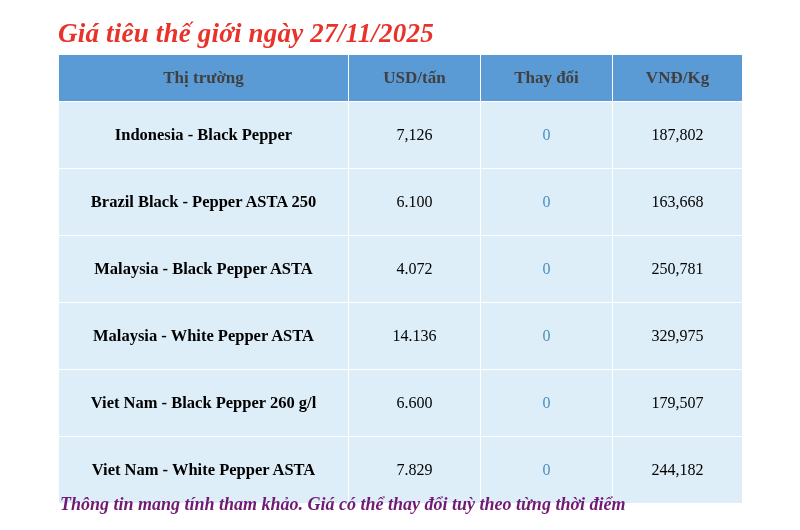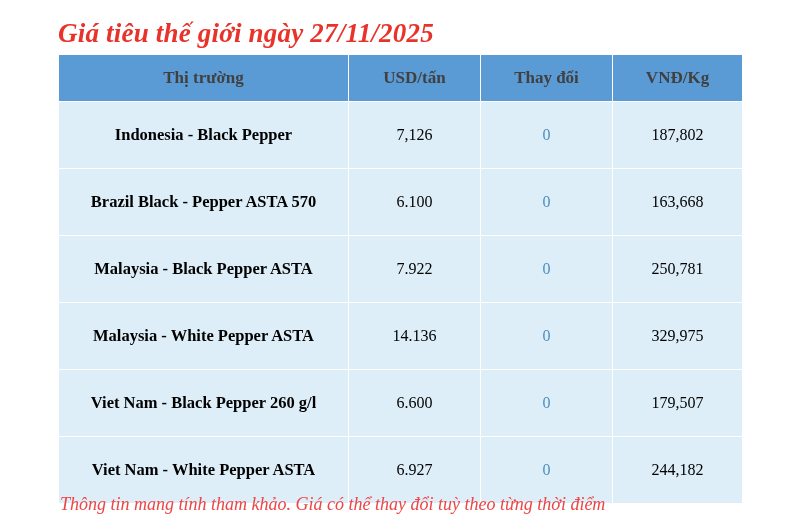--- a/index.html
+++ b/index.html
@@ -72,23 +72,23 @@
   .col-market { width: 290px; }
   .col-usd    { width: 132px; }
   .col-change { width: 132px; }
   .col-vnd    { width: 130px; }
   .footnote {
     position: absolute;
     left: 60px;
     top: 494px;
     font-family: "Liberation Serif", serif;
     font-style: italic;
-    font-weight: normal;
+    font-weight: bold;
     font-size: 18px;
-    color: #ef4444;
+    color: #701a75;
     white-space: nowrap;
   }
 </style>
 </head>
 <body>
 
 <div class="page">
 
   <div class="title">Giá tiêu thế giới ngày 27/11/2025</div>
 
@@ -108,46 +108,46 @@
       </tr>
     </thead>
     <tbody>
       <tr>
         <td class="market">Indonesia - Black Pepper</td>
         <td>7,126</td>
         <td class="change">0</td>
         <td>187,802</td>
       </tr>
       <tr>
-        <td class="market">Brazil Black - Pepper ASTA 570</td>
+        <td class="market">Brazil Black - Pepper ASTA 250</td>
         <td>6.100</td>
         <td class="change">0</td>
         <td>163,668</td>
       </tr>
       <tr>
         <td class="market">Malaysia - Black Pepper ASTA</td>
-        <td>7.922</td>
+        <td>4.072</td>
         <td class="change">0</td>
         <td>250,781</td>
       </tr>
       <tr>
         <td class="market">Malaysia - White Pepper ASTA</td>
         <td>14.136</td>
         <td class="change">0</td>
         <td>329,975</td>
       </tr>
       <tr>
         <td class="market">Viet Nam - Black Pepper 260 g/l</td>
         <td>6.600</td>
         <td class="change">0</td>
         <td>179,507</td>
       </tr>
       <tr>
         <td class="market">Viet Nam - White Pepper ASTA</td>
-        <td>6.927</td>
+        <td>7.829</td>
         <td class="change">0</td>
         <td>244,182</td>
       </tr>
     </tbody>
   </table>
 
   <div class="footnote">Thông tin mang tính tham khảo. Giá có thể thay đổi tuỳ theo từng thời điểm</div>
 
 </div>
 

